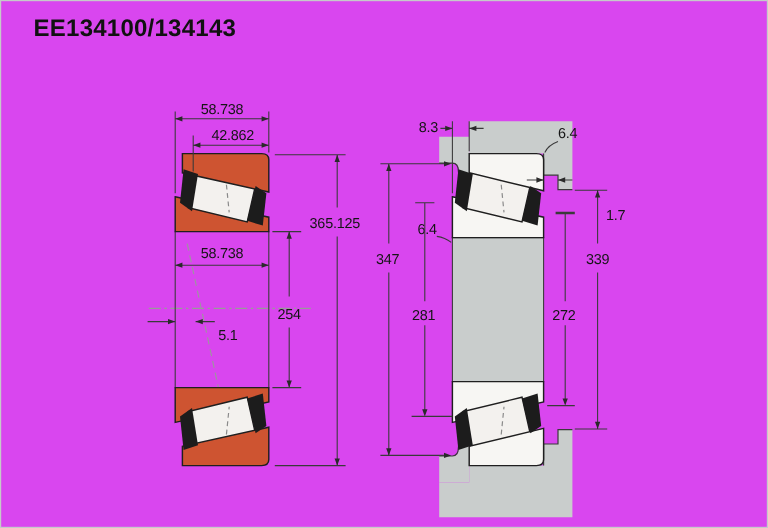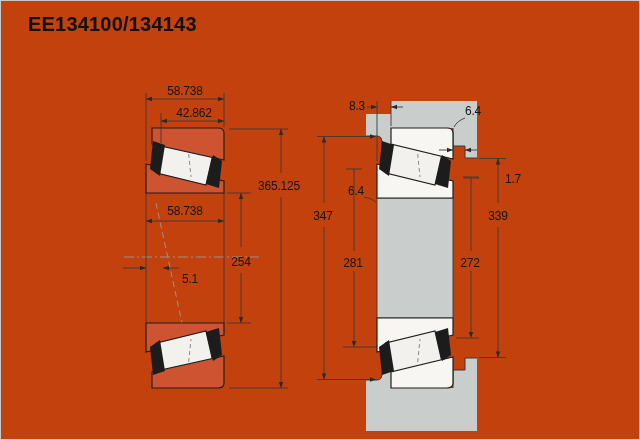--- a/index.html
+++ b/index.html
@@ -1,18 +1,18 @@
 <!DOCTYPE html>
 <html><head>
 <meta charset="utf-8">
 <style>
   html,body{margin:0;padding:0;background:#ffffff;}
   .page{
     position:relative;width:638px;height:438px;
-    border:1px solid #c6cac9;background:#c2410c;overflow:hidden;
+    border:1px solid #c6cac9;background:#d946ef;overflow:hidden;
     font-family:"Liberation Sans", sans-serif;
   }
   .title{
     position:absolute;left:27px;top:12px;
     font-size:20px;font-weight:bold;color:#111;letter-spacing:0.2px;
   }
   svg text{
     font-family:"Liberation Sans", sans-serif;
     font-size:12px;fill:#151515;letter-spacing:-0.2px;
   }

